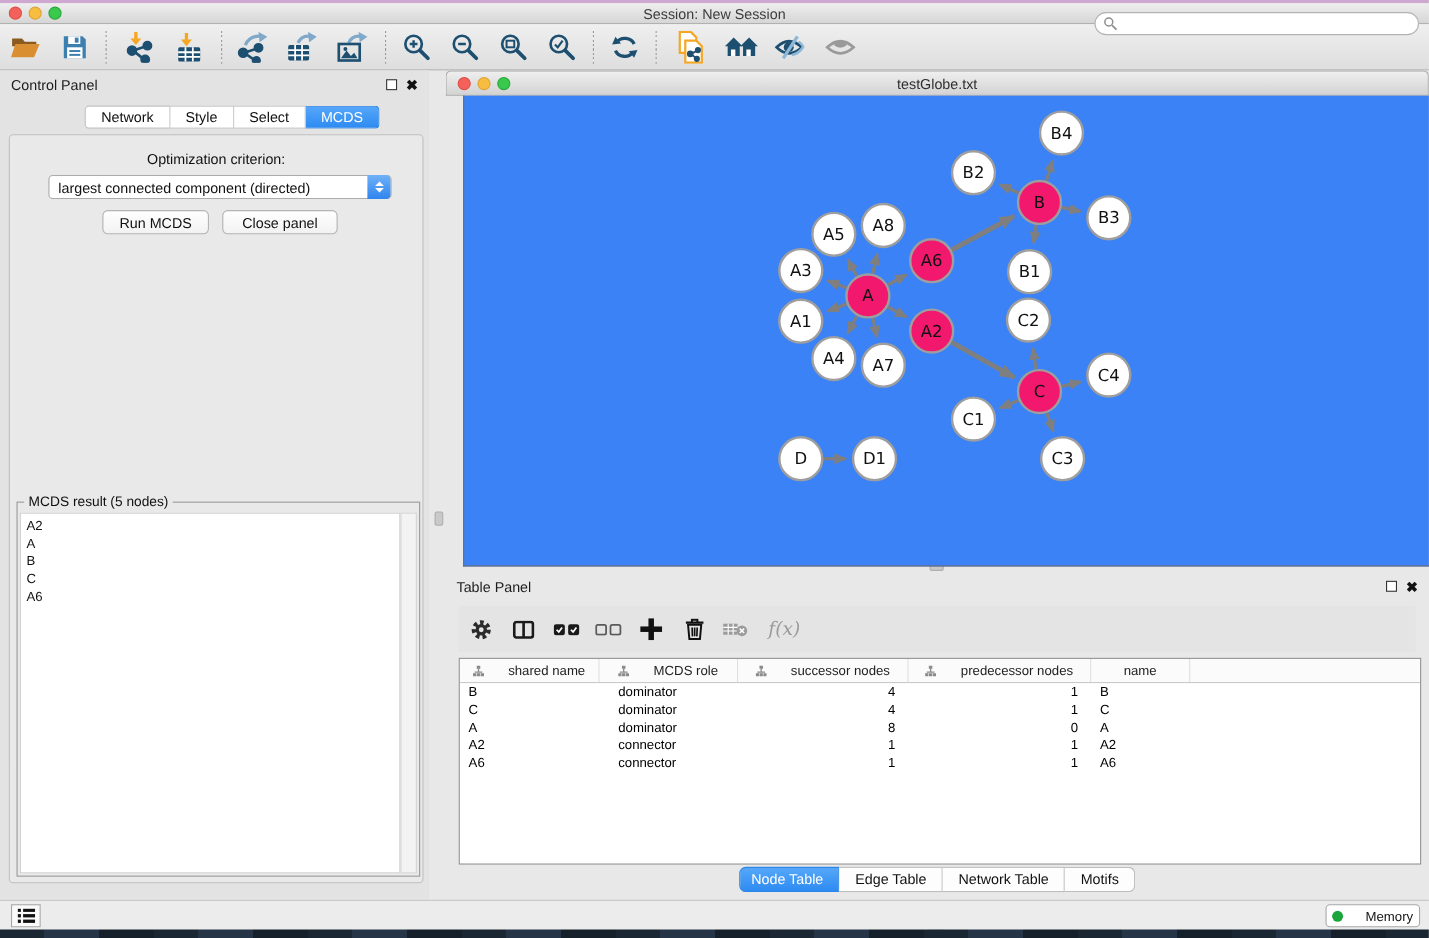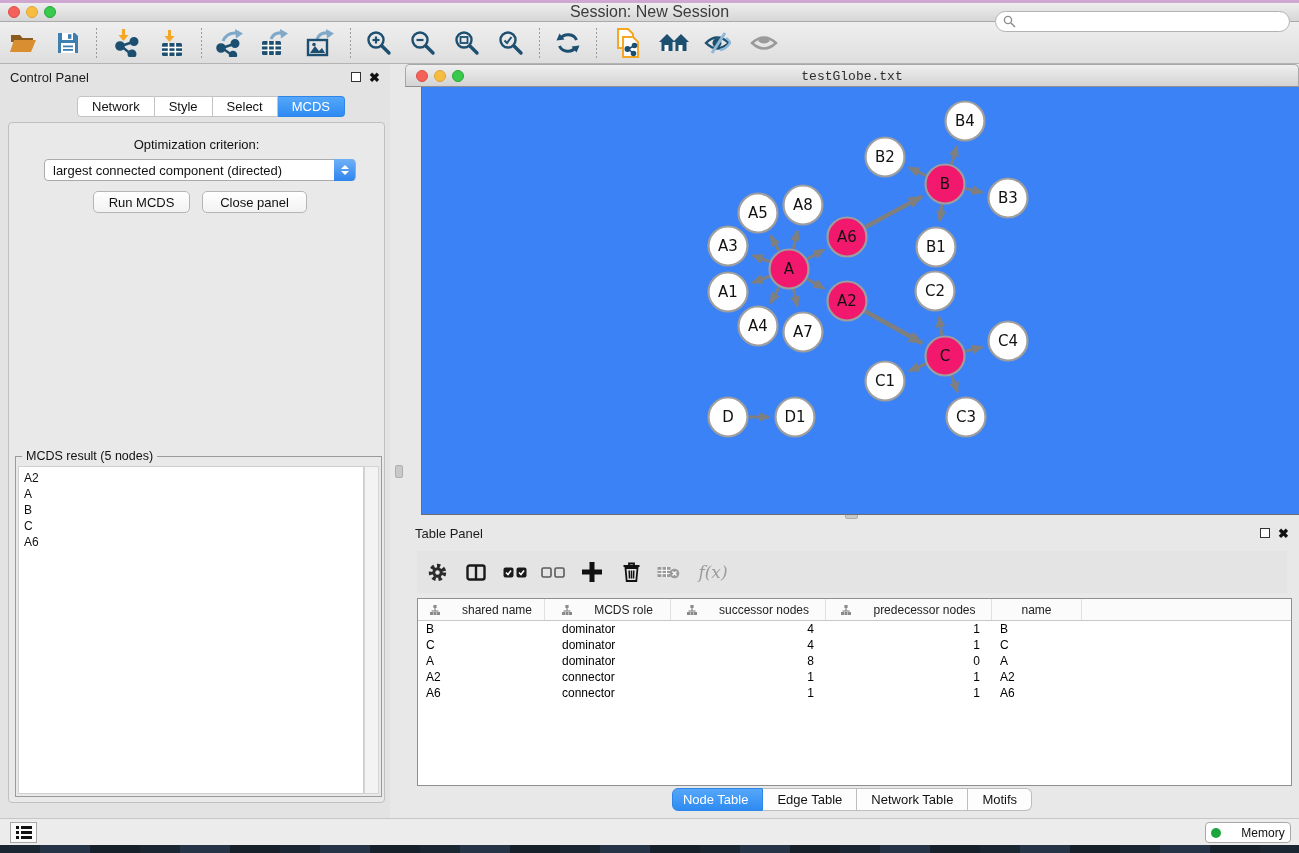--- a/index.html
+++ b/index.html
@@ -10,21 +10,21 @@
   
   #top-sliver { left:0; top:0; width:1299px; height:3px; background:#cfa8d1; }
   #titlebar { left:0; top:3px; width:1299px; height:19px;
     background:linear-gradient(#eeeeee,#d6d6d6); border-bottom:1px solid #ababab;
     display:flex; align-items:center; }
   .tl { width:12px; height:12px; border-radius:50%; display:inline-block; }
   .tl.red{ background:#f4615b; border:1px solid #dd4f47;}
   .tl.yellow{ background:#f7bd40; border:1px solid #dfa434;}
   .tl.green{ background:#39c94c; border:1px solid #2aa73a;}
   #titlebar .title { position:absolute; left:0; width:100%; text-align:center;
-    font-size:16px; color:#3c3c3c; }
+    font-size:13px; color:#3c3c3c; }
   #titlebar .lights { position:absolute; left:8px; top:3px; display:flex; gap:6px; }
 
   
   #toolbar { left:0; top:22px; width:1299px; height:42px;
     background:linear-gradient(#efefef,#dedede); border-bottom:1px solid #b3b3b3;
     display:flex; align-items:center; }
   .tb-btn { height:34px; display:flex; align-items:center; justify-content:center; cursor:default; }
   .tb-sep { width:1px; height:30px; margin:0 6px;
     background:repeating-linear-gradient(#9a9a9a 0 2px, transparent 2px 4px); }
   #search-box { position:absolute; left:995px; top:11px; width:295px; height:21px;
@@ -71,21 +71,21 @@
 
   
   .split-handle { background:#c9c9c9; border:1px solid #aeaeae; border-radius:2px; }
 
   
   #net-window { left:405px; top:64px; width:894px; height:451px; }
   #net-titlebar { position:absolute; left:0; top:0; width:894px; height:23px;
     background:linear-gradient(#efefef,#d3d3d3); border:1px solid #a8a8a8; border-bottom:1px solid #8f8f8f;
     border-radius:5px 5px 0 0; }
   #net-titlebar .lights { position:absolute; left:10px; top:5px; display:flex; gap:6px; }
-  #net-titlebar .title { position:absolute; left:0; top:4px; width:100%; text-align:center; font-size:13px; color:#2e2e2e;font-family:Liberation Mono, monospace; }
+  #net-titlebar .title { position:absolute; left:0; top:4px; width:100%; text-align:center; font-size:13px; color:#2e2e2e; }
   #net-canvas { position:absolute; left:16px; top:23px; width:894px; height:428px; background:#3b82f6;
     border:1.5px solid #6e6e6e; border-top:none;text-align:center; }
   #resize-grip { position:absolute; right:2px; bottom:2px; width:13px; height:13px;
     background:repeating-linear-gradient(135deg, transparent 0 2px, #9a9a9a 2px 3.5px); }
 
   
   #table-panel { left:405px; top:520px; width:894px; height:298px; }
   #tp-toolbar { position:absolute; left:12px; top:31px; width:870px; height:42px; background:#e4e4e4;
     display:flex; align-items:center; }
   .tp-ic { display:flex; align-items:center; justify-content:center; }

